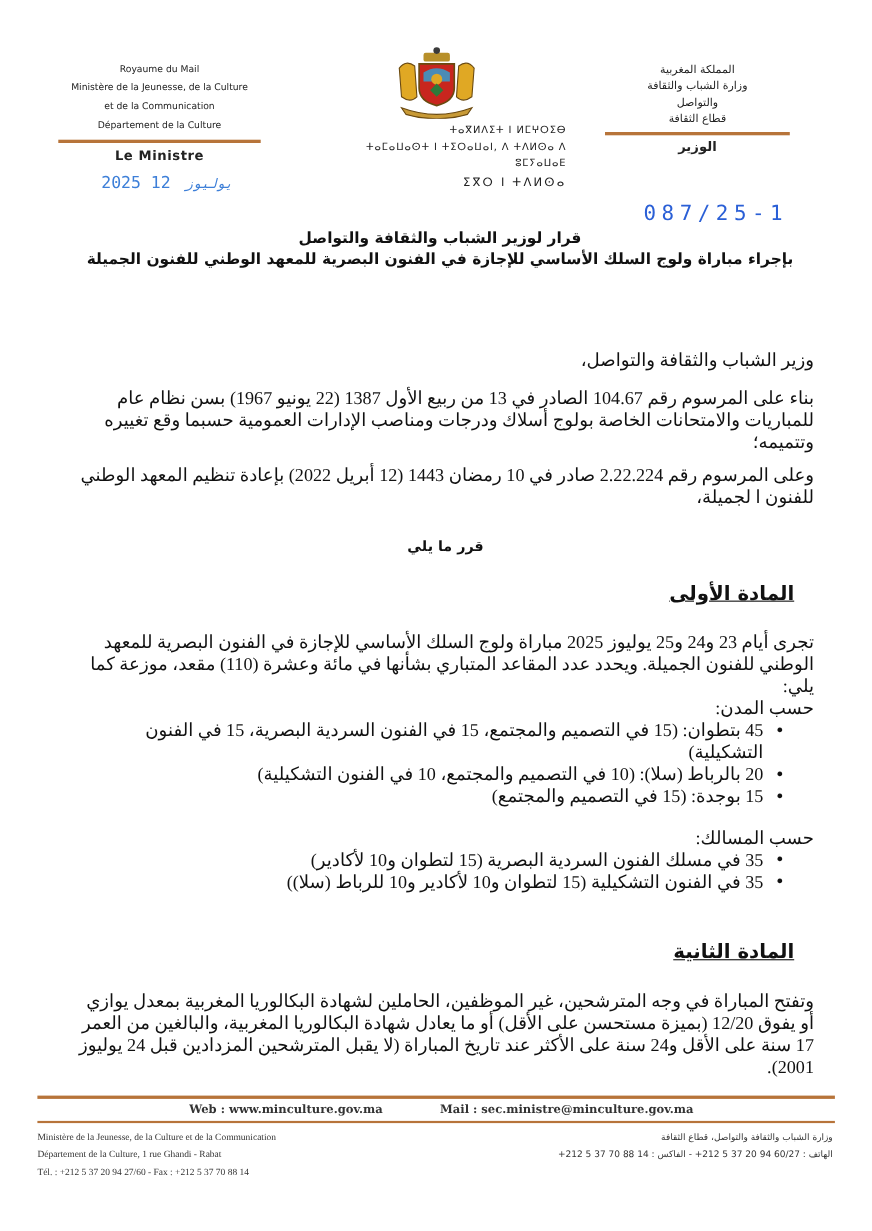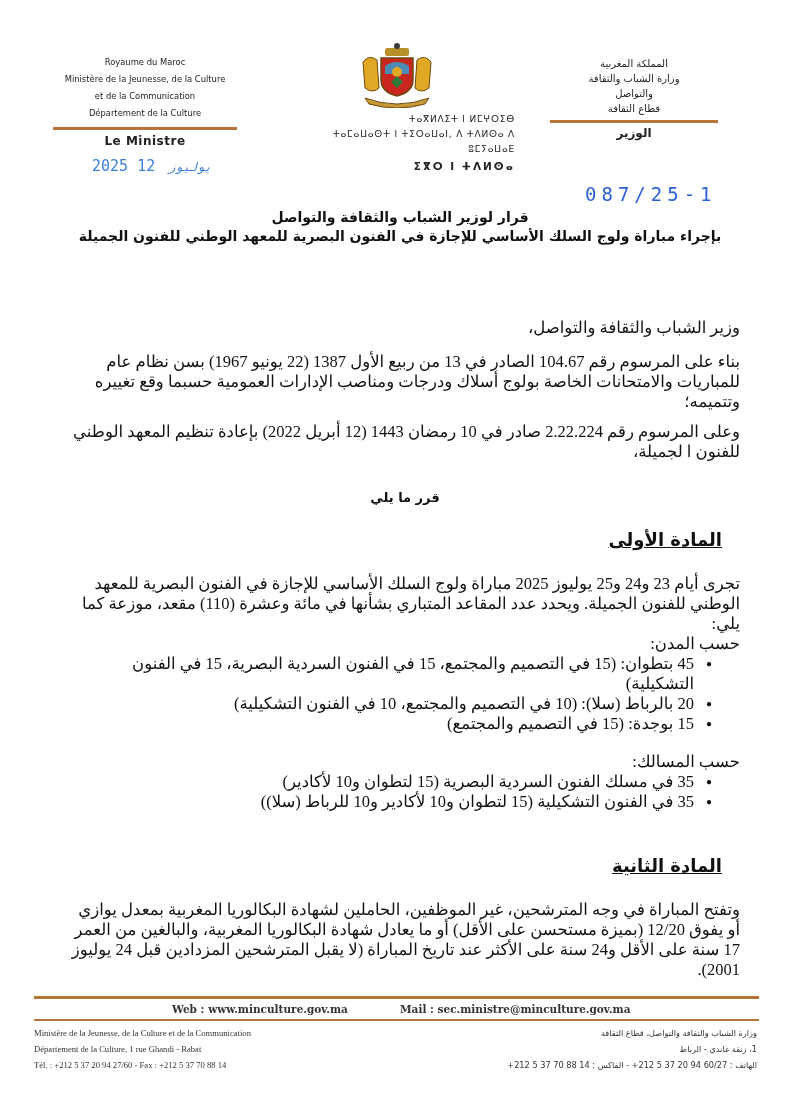--- a/index.html
+++ b/index.html
@@ -15,21 +15,21 @@
 
   
   .hdr-ar { left: 550px; top: 56px; width: 168px; text-align: center; direction: rtl; font-family: "DejaVu Sans", sans-serif; font-size: 10px; line-height: 15px; color: #222; }
   .hdr-ar .rule { height: 3px; background: #b7743a; margin: 4px 0 3px 0; }
   .hdr-ar .title { font-size: 12px; font-weight: bold; }
   .ref-stamp { left: 585px; top: 183px; color: #2a5fd6; font-family: "DejaVu Sans Mono", monospace; font-size: 19px; letter-spacing: 5px; }
 
   
   .emblem { left: 355px; top: 42px; width: 84px; height: 66px; }
   .tifinagh { left: 285px; top: 112px; width: 230px; text-align: right; font-family: "DejaVu Sans", sans-serif; font-size: 9px; line-height: 15px; letter-spacing: 0.8px; color: #222; }
-  .tifinagh .l3 { font-size: 10.5px; letter-spacing: 2px; margin-top: 2px; font-weight: bold; }
+  .tifinagh .l3 { font-size: 10.5px; letter-spacing: 2px; margin-top: 2px; }
 
   
   .doc-title { left: 60px; top: 208px; width: 680px; text-align: center; direction: rtl; font-family: "DejaVu Sans", sans-serif; font-weight: bold; font-size: 14px; line-height: 19px; }
 
   
   .body { left: 70px; top: 318px; width: 670px; direction: rtl; text-align: right; font-family: "Liberation Serif", serif; font-size: 16.5px; line-height: 20px; }
   .body p { margin: 0 0 10px 0; }
   .body .salute { margin-bottom: 14px; }
   .body .decides { text-align: center; font-family: "DejaVu Sans", sans-serif; font-weight: bold; font-size: 13px; margin: 26px 0 22px 0; }
   .body .article { font-family: "DejaVu Sans", sans-serif; font-weight: bold; font-size: 18px; text-decoration: underline; margin: 0 18px 24px 0; }
@@ -43,21 +43,21 @@
   .foot-rule { left: 34px; width: 725px; height: 3px; background: #b7743a; }
   .foot-web { left: 160px; top: 1003px; font-family: "DejaVu Serif", serif; font-weight: bold; font-size: 10.5px; color: #333; padding-left: 12px; }
   .foot-mail { left: 400px; top: 1003px; font-family: "DejaVu Serif", serif; font-weight: bold; font-size: 10.5px; color: #333; }
   .foot-fr { left: 34px; top: 1025px; font-family: "Liberation Serif", serif; font-size: 8.6px; line-height: 16px; color: #333; }
   .foot-ar { right: 36px; top: 1025px; direction: rtl; text-align: right; font-family: "DejaVu Sans", sans-serif; font-size: 8.2px; line-height: 16px; color: #333; }
 </style>
 </head>
 <body>
 
 <div class="abs hdr-fr">
-  <div>Royaume du Maroc</div>
+  <div>Royaume du Mail</div>
   <div>Ministère de la Jeunesse, de la Culture</div>
   <div>et de la Communication</div>
   <div>Département de la Culture</div>
   <div class="rule"></div>
   <div class="title">Le Ministre</div>
 </div>
 
 <div class="abs stamp-date">
   <span>2025</span>
   <span class="ar">يوليوز</span>
@@ -135,15 +135,14 @@
 <div class="abs foot-mail">Mail : sec.ministre@minculture.gov.ma</div>
 <div class="abs foot-rule" style="top: 1019px; height: 2px;"></div>
 
 <div class="abs foot-fr">
   <div>Ministère de la Jeunesse, de la Culture et de la Communication</div>
   <div>Département de la Culture, 1 rue Ghandi - Rabat</div>
   <div>Tél. : +212 5 37 20 94 27/60 - Fax : +212 5 37 70 88 14</div>
 </div>
 <div class="abs foot-ar">
   <div>وزارة الشباب والثقافة والتواصل، قطاع الثقافة</div>
-  <div>1، زنقة غاندي - الرباط</div>
   <div>الهاتف : 60/27 94 20 37 5 212+ - الفاكس : 14 88 70 37 5 212+</div>
 </div>
 
 </body></html>

